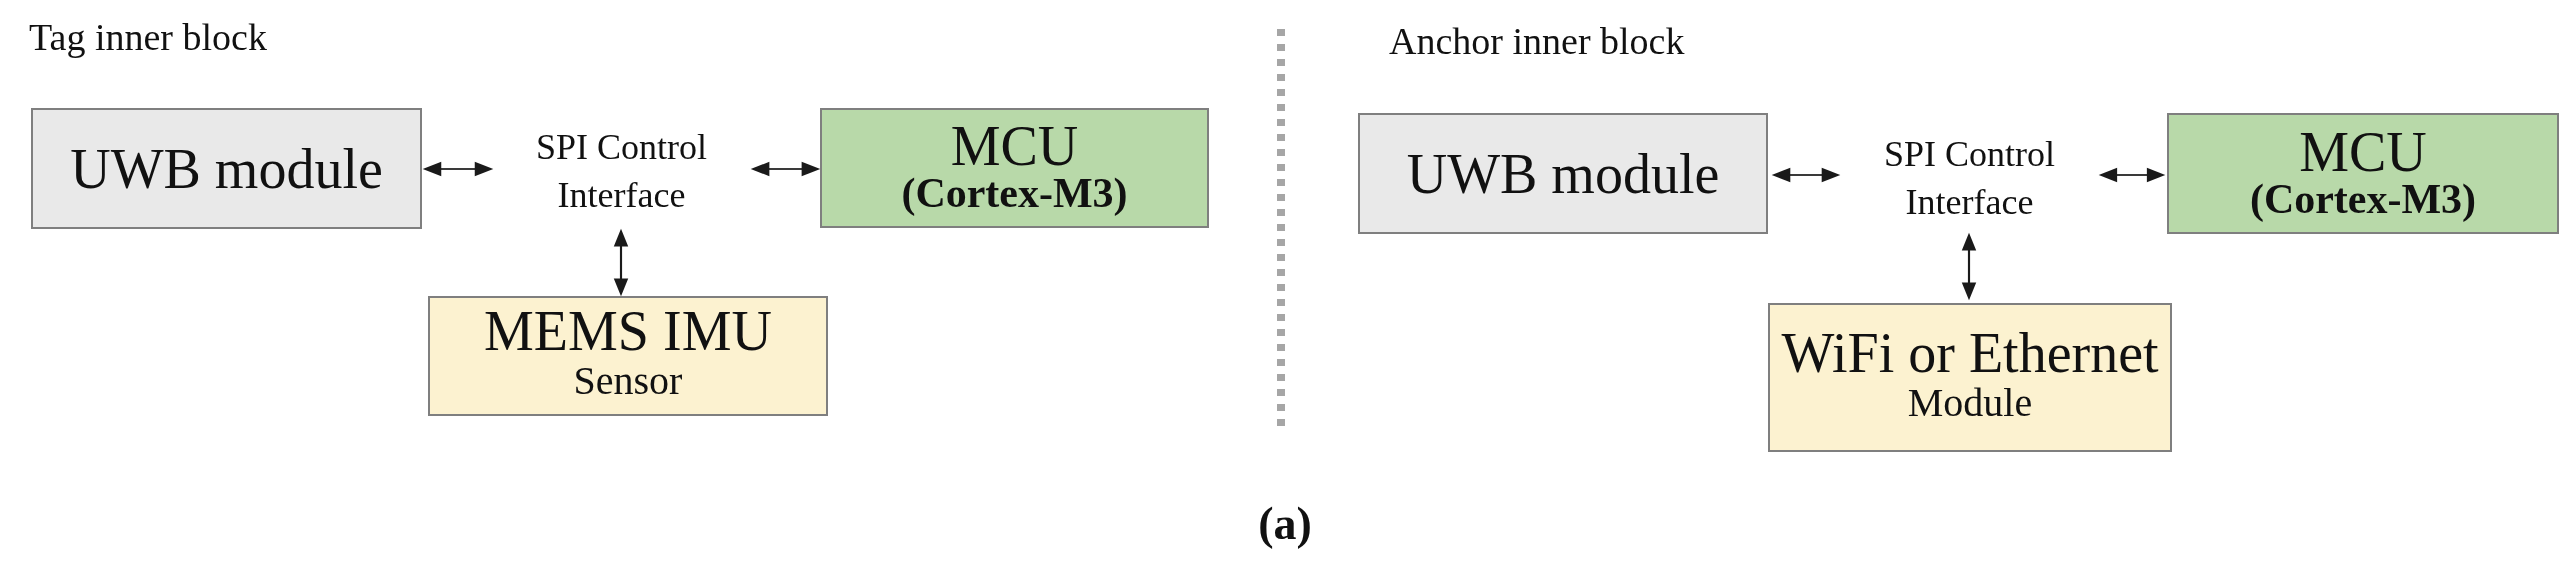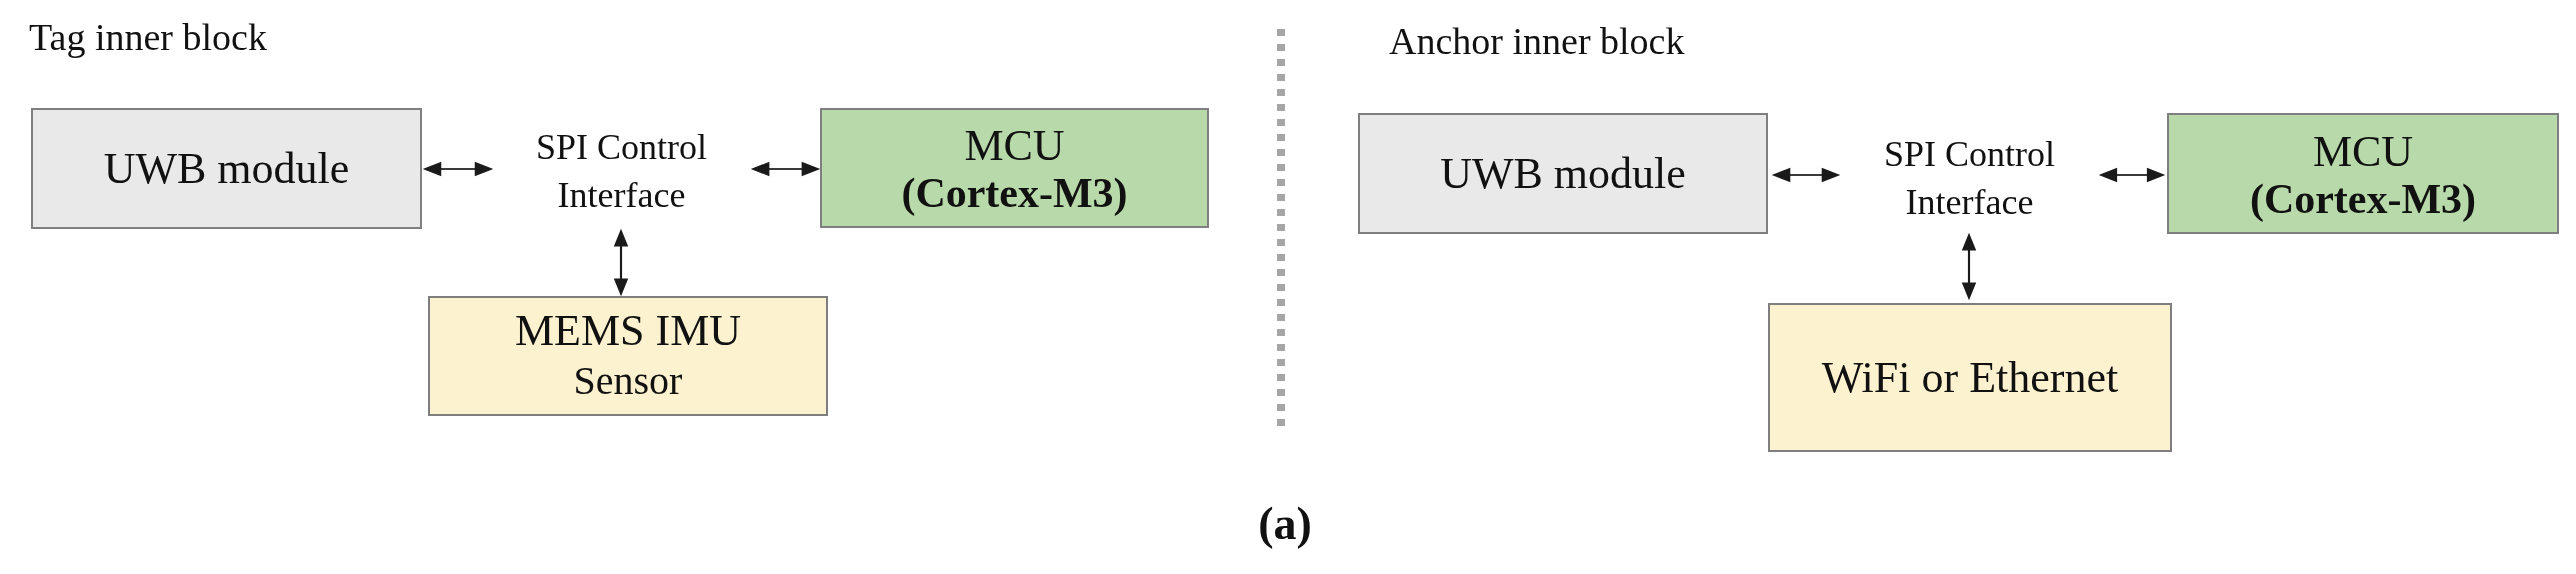--- a/index.html
+++ b/index.html
@@ -29,21 +29,21 @@
   .box{
     position:absolute;
     box-sizing:border-box;
     border:2.1px solid var(--border);
     display:flex;
     flex-direction:column;
     align-items:center;
     justify-content:center;
     text-align:center;
   }
-  .box .l1{font-size:44px;line-height:50px;white-space:nowrap;text-align:right;}
+  .box .l1{font-size:56px;line-height:50px;white-space:nowrap;text-align:right;}
   .box .l2{font-size:40px;line-height:50px;white-space:nowrap;}
   .box .sub{font-size:42px;line-height:44px;white-space:nowrap;font-weight:bold;}
   .uwb-box{background:var(--uwb-fill);}
   .mcu-box{background:var(--mcu-fill);}
   .peripheral-box{background:var(--peripheral-fill);}
   .spi-label{
     position:absolute;
     display:flex;
     flex-direction:column;
     align-items:center;
@@ -157,18 +157,19 @@
   <div class="arrow" style="left:1956px;top:232px;width:26px;height:69px;">
     <svg viewBox="0 0 36 97" preserveAspectRatio="none">
       <line x1="18" y1="8" x2="18" y2="89" stroke="#1a1a1a" stroke-width="3"></line>
       <polygon points="18,1 8,26 28,26" fill="#1a1a1a"></polygon>
       <polygon points="18,96 8,71 28,71" fill="#1a1a1a"></polygon>
     </svg>
   </div>
 
   <div class="box peripheral-box" style="left:1768px;top:303px;width:404px;height:149px;">
     <div class="l1">WiFi or Ethernet</div>
+    <div class="l2">Module</div>
   </div>
 
   <div class="caption" style="left:1214px;top:497px;width:142px;">(a)</div>
 
 </div>
 
 
 </body></html>

